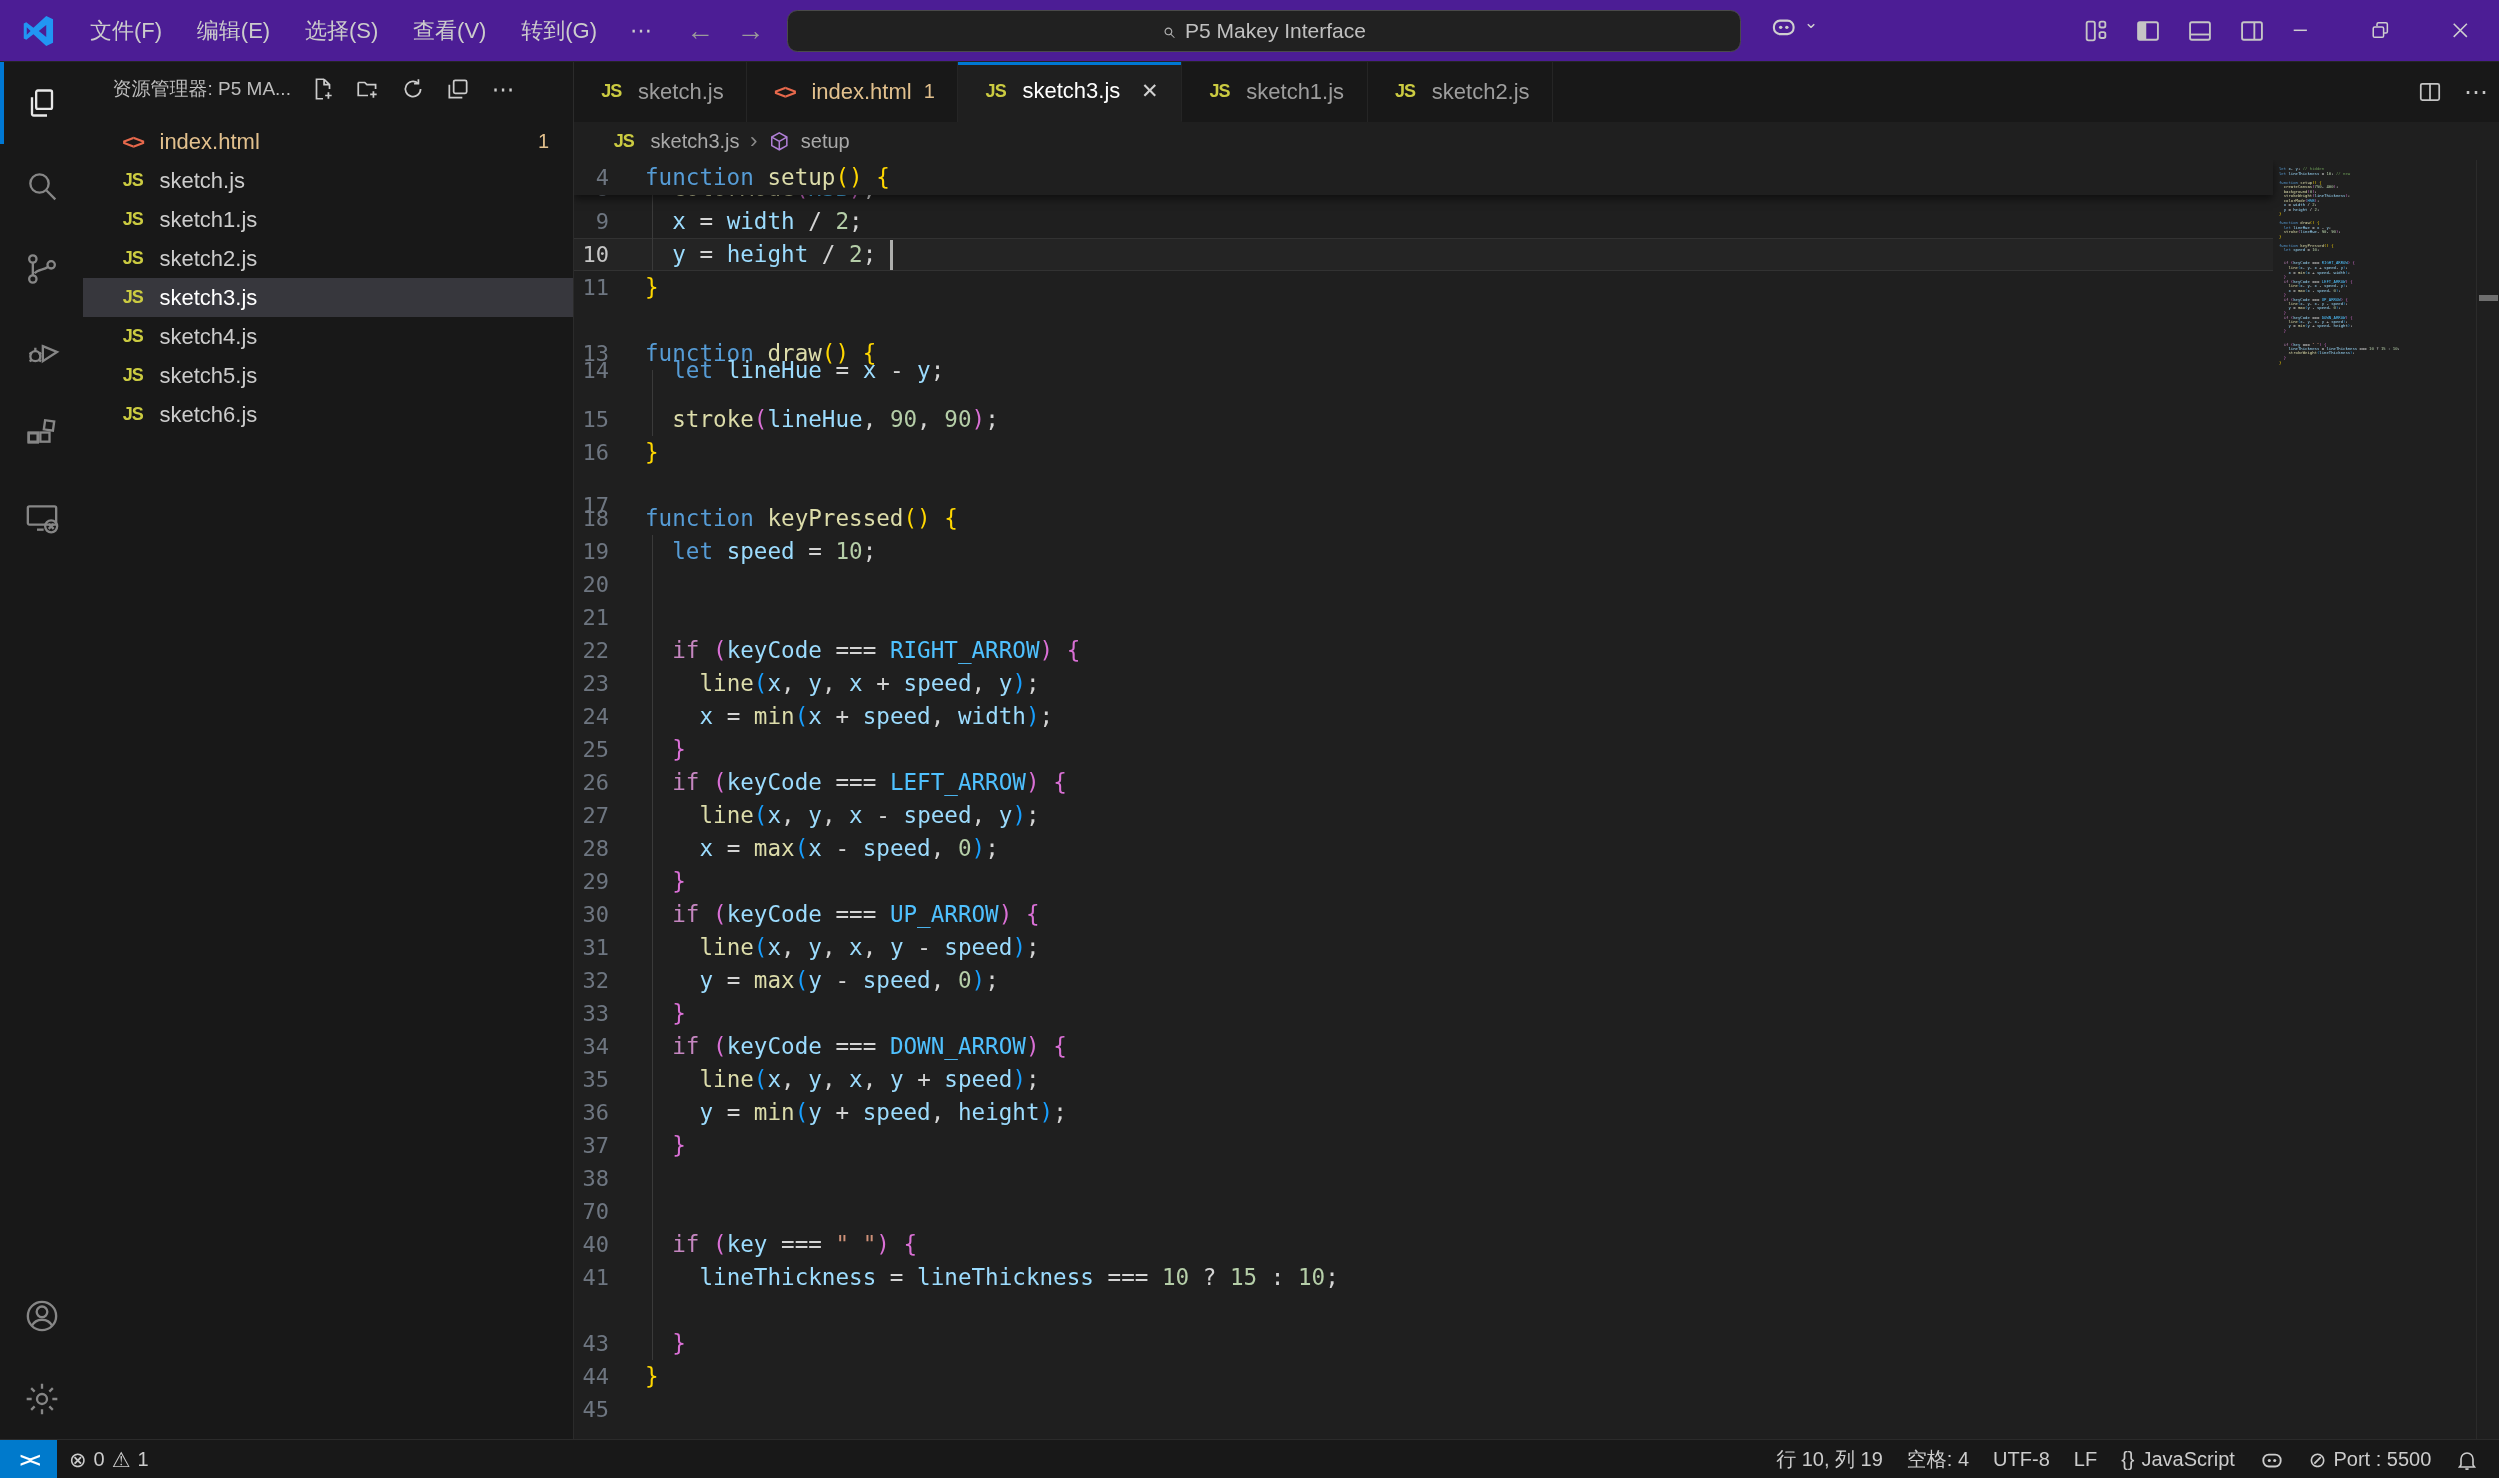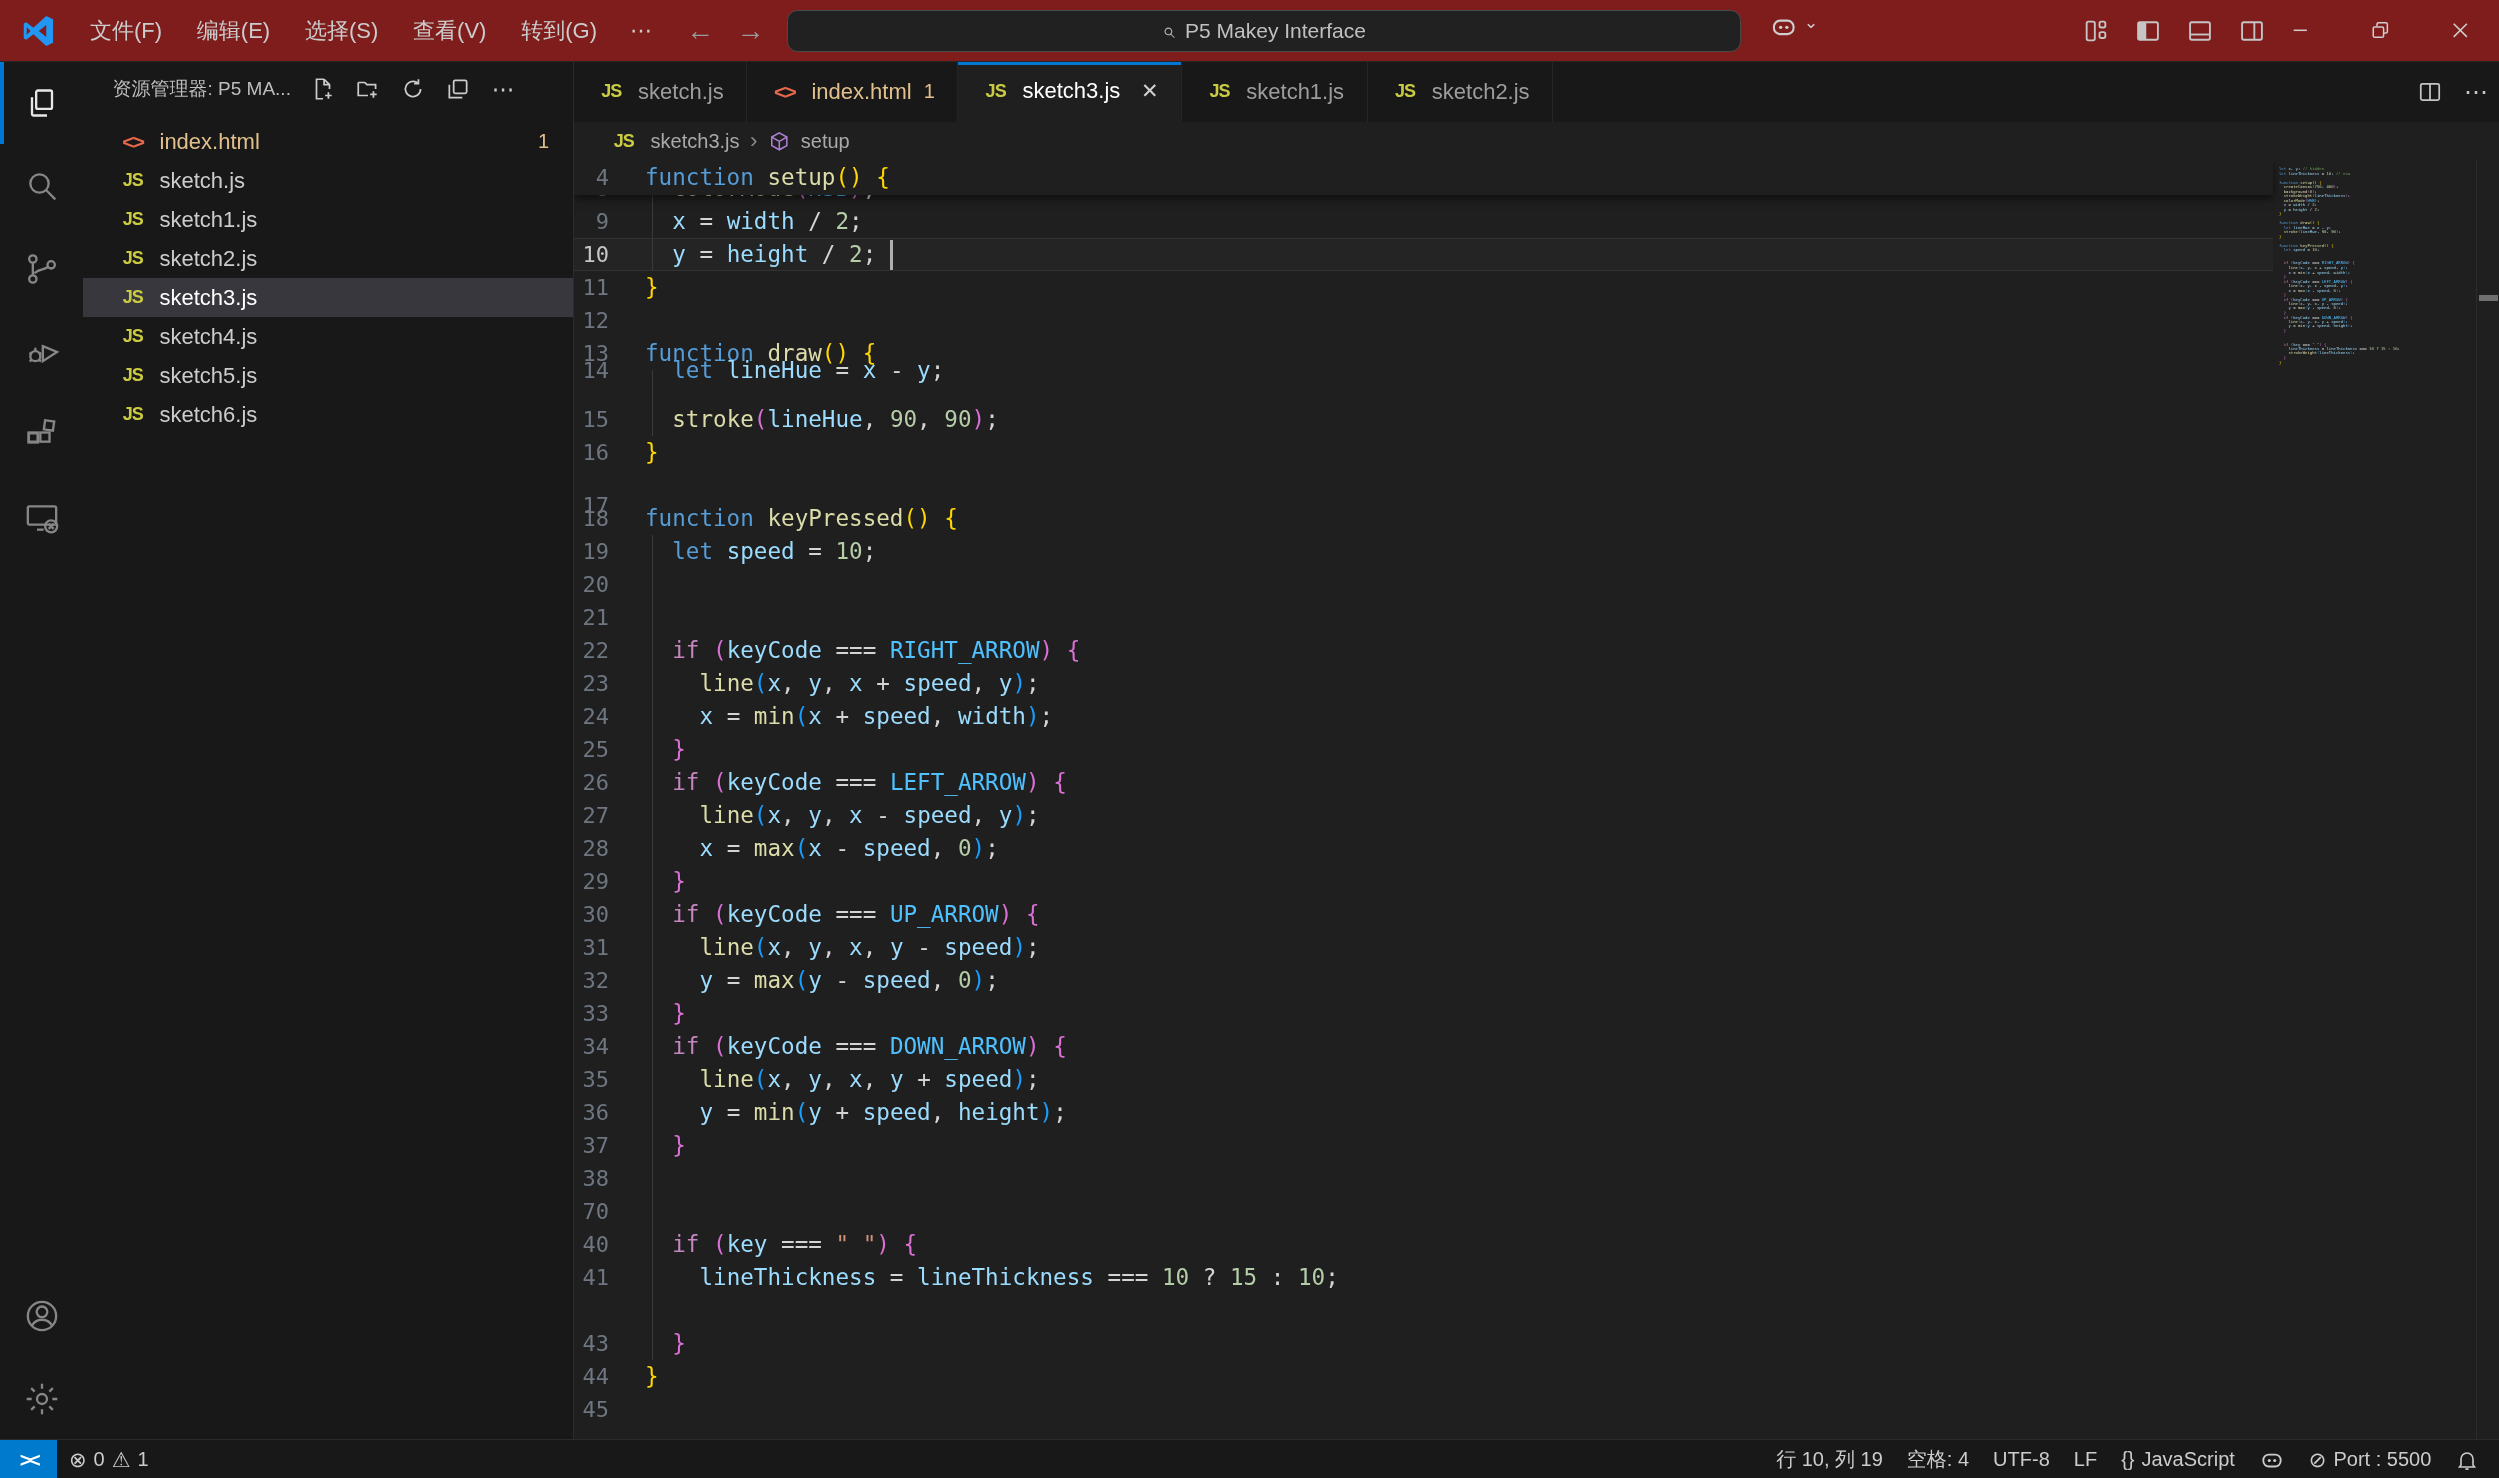--- a/index.html
+++ b/index.html
@@ -5,21 +5,21 @@
   html,body{margin:0;padding:0;}
   body{
     width:2500px;height:1479px;position:relative;overflow:hidden;
     background:#181818;color:#cccccc;
     font-family:"Liberation Sans",sans-serif;
     -webkit-font-smoothing:antialiased;
   }
   svg{display:block;}
 
   
-  .titlebar{position:absolute;top:0;left:0;right:0;height:61px;background:#7f1d1d;
+  .titlebar{position:absolute;top:0;left:0;right:0;height:61px;background:#4c1d95;
     border-bottom:0.9px solid #252525;display:flex;align-items:center;z-index:30;}
   .vscode-logo{width:38px;height:38px;margin:0 15.6px 0 19px;}
   .menu-item{font-size:22px;color:#cccccc;padding:7px 17.4px;border-radius:8.7px;}
   .menu-more{font-size:22px;color:#cccccc;padding:7px 15.6px;}
   .nav-arrows{position:absolute;left:686px;top:0;height:61px;display:flex;align-items:center;gap:22.6px;color:#9a9a9a;font-size:28px;}
   .searchbox{position:absolute;left:787px;top:9.6px;width:952px;height:40px;background:#212121;
     border:0.9px solid #4a4a4a;border-radius:10.4px;display:flex;align-items:center;justify-content:center;
     gap:10.4px;font-size:21px;color:#c0c0c0;}
   .search-glyph{font-size:22.6px;color:#b0b0b0;transform:scaleX(-1);display:inline-block;}
   .copilot-tb{position:absolute;left:1769px;top:12px;display:flex;align-items:center;gap:5.2px;color:#cfcfcf;}
@@ -414,21 +414,20 @@
       <div class="cursor-mark"></div>
     </div>
   <div class="current-line" style="top: 78px;"></div>
       <div class="guide" style="left: 78px; top: 12px; height: 99px;"></div>
       <div class="guide" style="left: 78px; top: 210px; height: 66px;"></div>
       <div class="guide" style="left: 78px; top: 375px; height: 825px;"></div>
       <div class="code-line" style="top: 12px;"><div class="ln">8</div><div class="code-text"><span class="tk-op">  </span><span class="tk-fn">colorMode</span><span class="tk-b2">(</span><span class="tk-const">HSB</span><span class="tk-b2">)</span><span class="tk-op">;</span></div></div>
       <div class="code-line" style="top: 45px;"><div class="ln">9</div><div class="code-text"><span class="tk-op">  </span><span class="tk-var">x</span><span class="tk-op"> = </span><span class="tk-var">width</span><span class="tk-op"> / </span><span class="tk-num">2</span><span class="tk-op">;</span></div></div>
       <div class="code-line" style="top: 78px;"><div class="ln active-ln">10</div><div class="code-text"><span class="tk-op">  </span><span class="tk-var">y</span><span class="tk-op"> = </span><span class="tk-var">height</span><span class="tk-op"> / </span><span class="tk-num">2</span><span class="tk-op">;</span></div></div>
       <div class="code-line" style="top: 111px;"><div class="ln">11</div><div class="code-text"><span class="tk-b1">}</span></div></div>
-      <div class="code-line" style="top: 144px;"><div class="ln">12</div><div class="code-text"></div></div>
       <div class="code-line" style="top: 177px;"><div class="ln">13</div><div class="code-text"><span class="tk-kw">function</span><span class="tk-op"> </span><span class="tk-fn">draw</span><span class="tk-b1">()</span><span class="tk-op"> </span><span class="tk-b1">{</span></div></div>
       <div class="code-line" style="top: 194px;"><div class="ln">14</div><div class="code-text"><span class="tk-op">  </span><span class="tk-kw">let</span><span class="tk-op"> </span><span class="tk-var">lineHue</span><span class="tk-op"> = </span><span class="tk-var">x</span><span class="tk-op"> - </span><span class="tk-var">y</span><span class="tk-op">;</span></div></div>
       <div class="code-line" style="top: 243px;"><div class="ln">15</div><div class="code-text"><span class="tk-op">  </span><span class="tk-fn">stroke</span><span class="tk-b2">(</span><span class="tk-var">lineHue</span><span class="tk-op">, </span><span class="tk-num">90</span><span class="tk-op">, </span><span class="tk-num">90</span><span class="tk-b2">)</span><span class="tk-op">;</span></div></div>
       <div class="code-line" style="top: 276px;"><div class="ln">16</div><div class="code-text"><span class="tk-b1">}</span></div></div>
       <div class="code-line" style="top: 309px; margin-top: 20px;"><div class="ln">17</div><div class="code-text"></div></div>
       <div class="code-line" style="top: 342px;"><div class="ln">18</div><div class="code-text"><span class="tk-kw">function</span><span class="tk-op"> </span><span class="tk-fn">keyPressed</span><span class="tk-b1">()</span><span class="tk-op"> </span><span class="tk-b1">{</span></div></div>
       <div class="code-line" style="top: 375px;"><div class="ln">19</div><div class="code-text"><span class="tk-op">  </span><span class="tk-kw">let</span><span class="tk-op"> </span><span class="tk-var">speed</span><span class="tk-op"> = </span><span class="tk-num">10</span><span class="tk-op">;</span></div></div>
       <div class="code-line" style="top: 408px;"><div class="ln">20</div><div class="code-text"></div></div>
       <div class="code-line" style="top: 441px;"><div class="ln">21</div><div class="code-text"></div></div>
       <div class="code-line" style="top: 474px;"><div class="ln">22</div><div class="code-text"><span class="tk-op">  </span><span class="tk-ctl">if</span><span class="tk-op"> </span><span class="tk-b2">(</span><span class="tk-var">keyCode</span><span class="tk-op"> === </span><span class="tk-const">RIGHT_ARROW</span><span class="tk-b2">)</span><span class="tk-op"> </span><span class="tk-b2">{</span></div></div>

